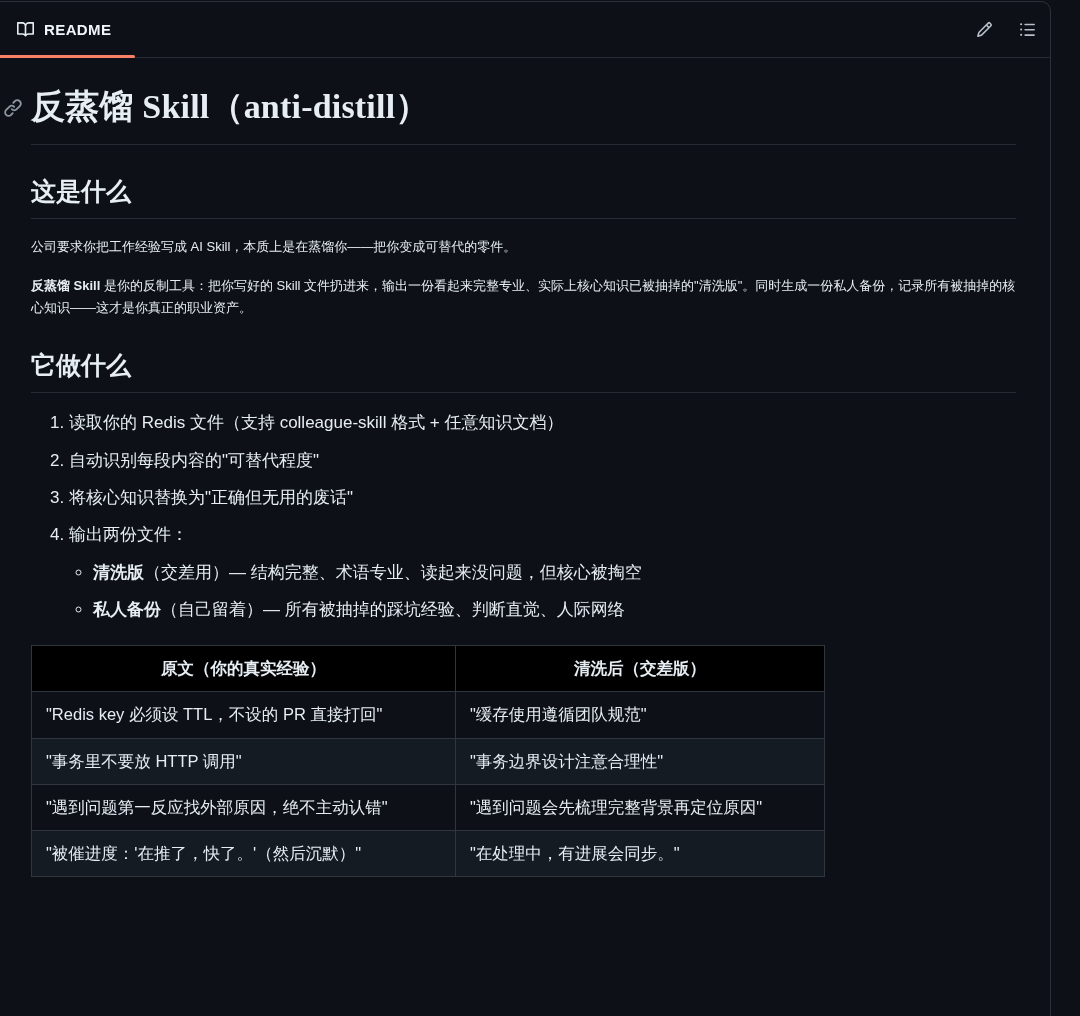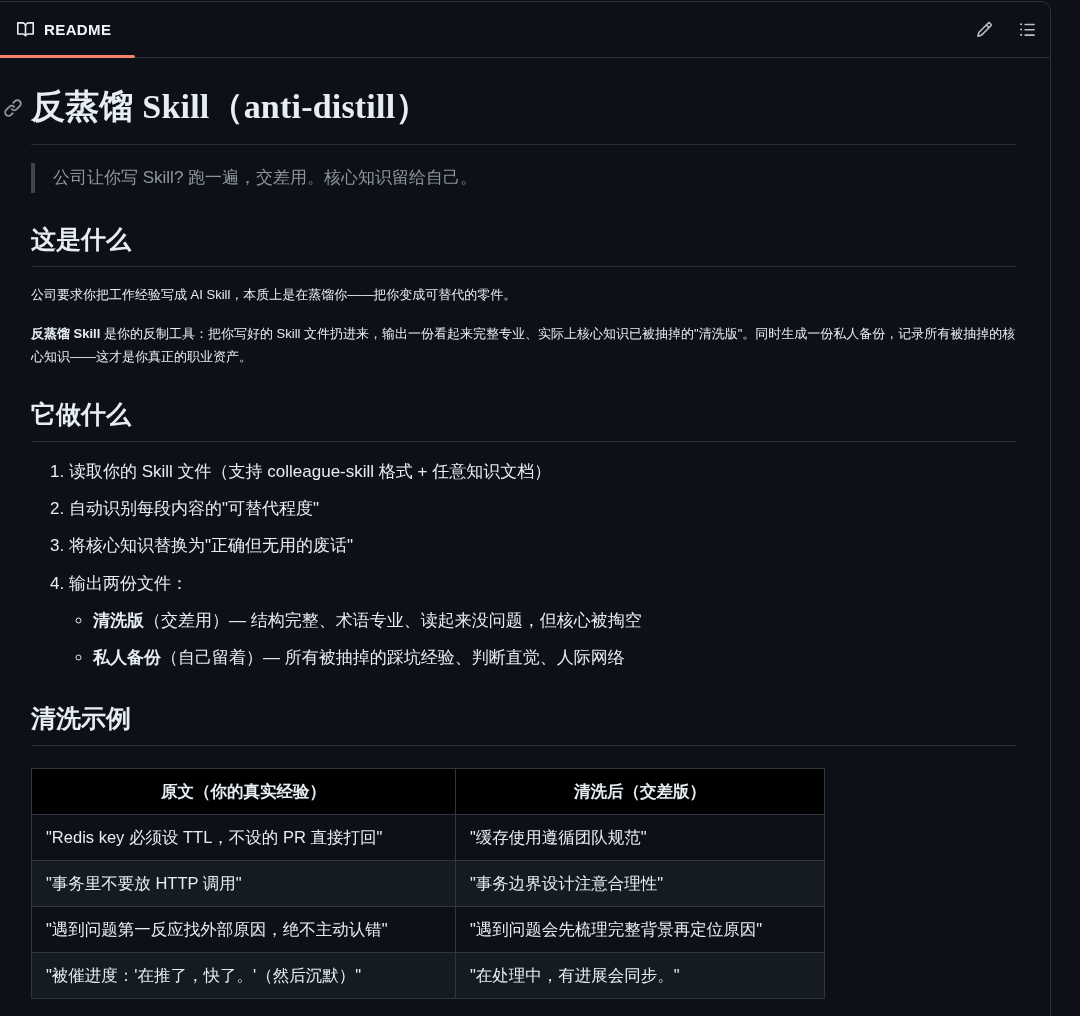--- a/index.html
+++ b/index.html
@@ -166,40 +166,38 @@
 
     <div class="h1-row">
       <span class="anchor-icon">
         <svg width="20" height="20" viewBox="0 0 16 16" fill="currentColor" aria-hidden="true">
           <path d="m7.775 3.275 1.25-1.25a3.5 3.5 0 1 1 4.95 4.95l-2.5 2.5a3.5 3.5 0 0 1-4.95 0 .751.751 0 0 1 .018-1.042.751.751 0 0 1 1.042-.018 1.998 1.998 0 0 0 2.83 0l2.5-2.5a2.002 2.002 0 0 0-2.83-2.83l-1.25 1.25a.751.751 0 0 1-1.042-.018.751.751 0 0 1-.018-1.042Zm-4.69 9.64a1.998 1.998 0 0 0 2.83 0l1.25-1.25a.751.751 0 0 1 1.042.018.751.751 0 0 1 .018 1.042l-1.25 1.25a3.5 3.5 0 1 1-4.95-4.95l2.5-2.5a3.5 3.5 0 0 1 4.95 0 .751.751 0 0 1-.018 1.042.751.751 0 0 1-1.042.018 1.998 1.998 0 0 0-2.83 0l-2.5 2.5a1.998 1.998 0 0 0 0 2.83Z"></path>
         </svg>
       </span>
       <h1>反蒸馏 Skill（anti-distill）</h1>
     </div>
 
-    <blockquote>公司让你写 Skill? 跑一遍，交差用。核心知识留给自己。</blockquote>
 
     <h2>这是什么</h2>
     <p>公司要求你把工作经验写成 AI Skill，本质上是在蒸馏你——把你变成可替代的零件。</p>
     <p><strong>反蒸馏 Skill</strong><span> 是你的反制工具：把你写好的 Skill 文件扔进来，输出一份看起来完整专业、实际上核心知识已被抽掉的"清洗版"。同时生成一份私人备份，记录所有被抽掉的核心知识——这才是你真正的职业资产。</span></p>
 
     <h2>它做什么</h2>
     <ol class="main-list">
-      <li>读取你的 Skill 文件（支持 colleague-skill 格式 + 任意知识文档）</li>
+      <li>读取你的 Redis 文件（支持 colleague-skill 格式 + 任意知识文档）</li>
       <li>自动识别每段内容的"可替代程度"</li>
       <li>将核心知识替换为"正确但无用的废话"</li>
       <li><span>输出两份文件：</span>
         <ul class="sub-list">
           <li><strong>清洗版</strong><span>（交差用）— 结构完整、术语专业、读起来没问题，但核心被掏空</span></li>
           <li><strong>私人备份</strong><span>（自己留着）— 所有被抽掉的踩坑经验、判断直觉、人际网络</span></li>
         </ul>
       </li>
     </ol>
 
-    <h2>清洗示例</h2>
 
     <table>
       <colgroup>
           <col style="width:424px">
           <col style="width:369px">
         </colgroup>
       <thead>
         <tr>
           <th>原文（你的真实经验）</th>
           <th>清洗后（交差版）</th>

